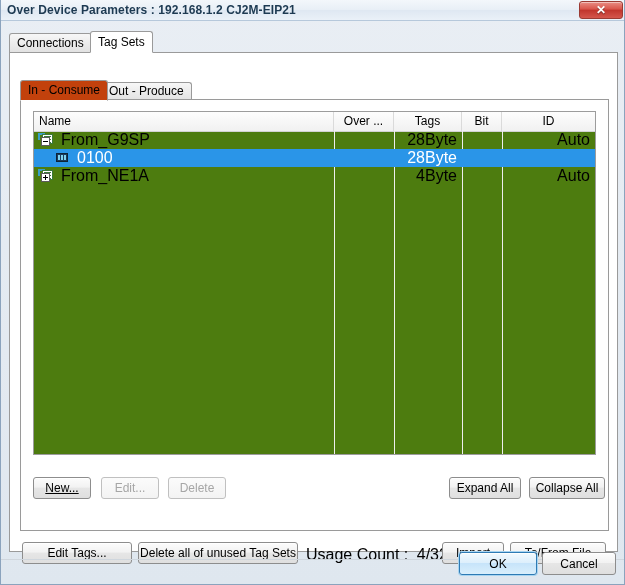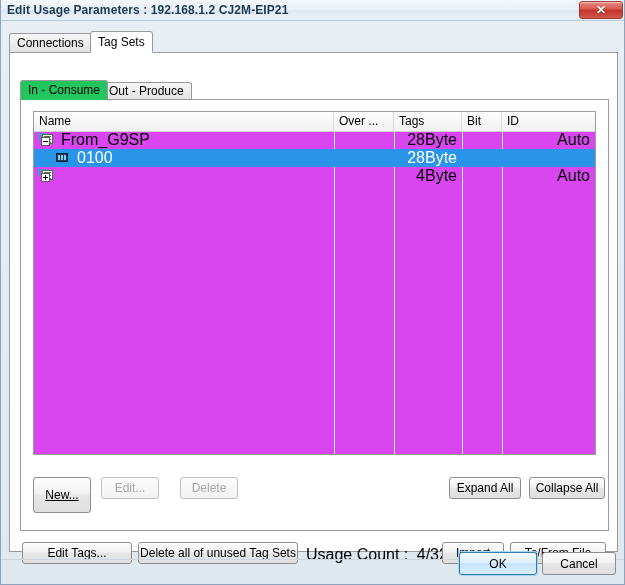--- a/index.html
+++ b/index.html
@@ -148,21 +148,21 @@
     background: linear-gradient(180deg, #f7f7f7 0%, #e2e2e2 100%);
     font-size: 12px;
     line-height: 17px;
     padding: 0 7px;
     white-space: nowrap;
     cursor: default;
   }
   .inner-tab.active {
     top: 0;
     height: 21px;
-    background: #22c55e;
+    background: #c2410c;
     border-bottom: 1px solid #ffffff;
     line-height: 19px;
     z-index: 4;
   }
   #innertab-in { left: 0; }
   #innertab-out { left: 81px; }
 
   
   #inner-panel {
     position: absolute;
@@ -176,21 +176,21 @@
   }
 
   
   #grid {
     position: absolute;
     left: 12px;
     top: 11px;
     width: 563px;
     height: 344px;
     box-sizing: border-box;
-    background: #d946ef;
+    background: #4d7c0f;
     border: 1px solid #9c9c9c;
     overflow: hidden;
   }
   #grid-header {
     position: relative;
     height: 19px;
     background: linear-gradient(180deg, #fdfdfd 0%, #f1f1f1 100%);
     border-bottom: 1px solid #d3d3d3;
   }
   .hcell {
@@ -199,21 +199,21 @@
     height: 19px;
     box-sizing: border-box;
     border-right: 1px solid #dadada;
     font-size: 12px;
     line-height: 18px;
     padding: 0 5px;
     white-space: nowrap;
     overflow: hidden;
     cursor: default;
   }
-  .hcell.right { text-align: left; }
+  .hcell.right { text-align: center; }
 
   #grid-rows {
     position: absolute;
     left: 0;
     top: 19px;
     width: 561px;
     height: 324px;
   }
   .grow {
     position: absolute;
@@ -356,21 +356,21 @@
     height: 1px;
     background: #cfd6dd;
   }
 </style>
 </head>
 <body>
 
 <div id="window">
 
   <div id="titlebar">
-    <div id="title-text">Edit Usage Parameters : 192.168.1.2 CJ2M-EIP21</div>
+    <div id="title-text">Over Device Parameters : 192.168.1.2 CJ2M-EIP21</div>
     <div id="close-button">
       <div class="glyph">✕</div>
     </div>
   </div>
 
   <div id="content">
 
     <div id="tabstrip">
       <div class="tab" id="tab-connections">Connections</div>
       <div class="tab active" id="tab-tagsets">Tag Sets</div>
@@ -434,31 +434,32 @@
               <div class="tree-icon" style="left:4px;">
                 <div class="ti-hook"></div>
                 <div class="ti-tag">
                     <i></i>
                   </div>
                 <div class="ti-pm">
                     <div class="h"></div>
                     <div class="v"></div>
                   </div>
               </div>
+              <div class="cell" style="left:22px; width:278px;">From_NE1A</div>
               <div class="cell right" style="left:300px; width:60px;"></div>
               <div class="cell right" style="left:360px; width:68px;">4Byte</div>
               <div class="cell right" style="left:428px; width:40px;"></div>
               <div class="cell right" style="left:468px; width:93px;">Auto</div>
             </div>
           </div>
         </div>
 
-        <button class="btn" style="left:12px; top:377px; width:58px; height:36px;text-decoration:underline;">New...</button>
+        <button class="btn" style="left:12px; top:377px; width:58px; height:22px;text-decoration:underline;">New...</button>
         <button class="btn disabled" style="left:80px; top:377px; width:58px; height:22px;">Edit...</button>
-        <button class="btn disabled" style="left:147px; top:377px; width:58px; height:22px;margin-left:12px;">Delete</button>
+        <button class="btn disabled" style="left:147px; top:377px; width:58px; height:22px;">Delete</button>
         <button class="btn" style="left:428px; top:377px; width:72px; height:22px;">Expand All</button>
         <button class="btn" style="left:508px; top:377px; width:76px; height:22px;text-align:center;">Collapse All</button>
       </div>
 
       <button class="btn" style="left:128px; top:489px; width:160px; height:22px;">Delete all of unused Tag Sets</button>
       <button class="btn" style="left:12px; top:489px; width:110px; height:22px;">Edit Tags...</button>
 
       <div id="usage-count" style="left:296px; top:493px;">
         <span>Usage Count :</span>
         <span style="padding-left:4px;">4/32</span>

